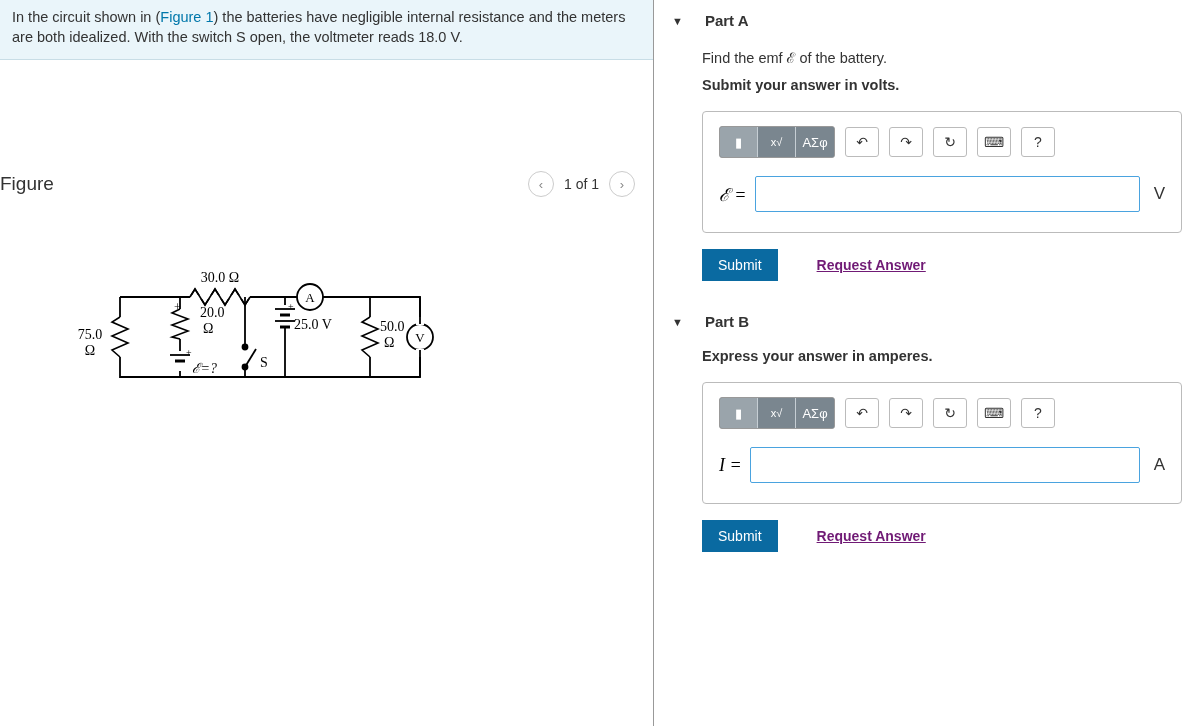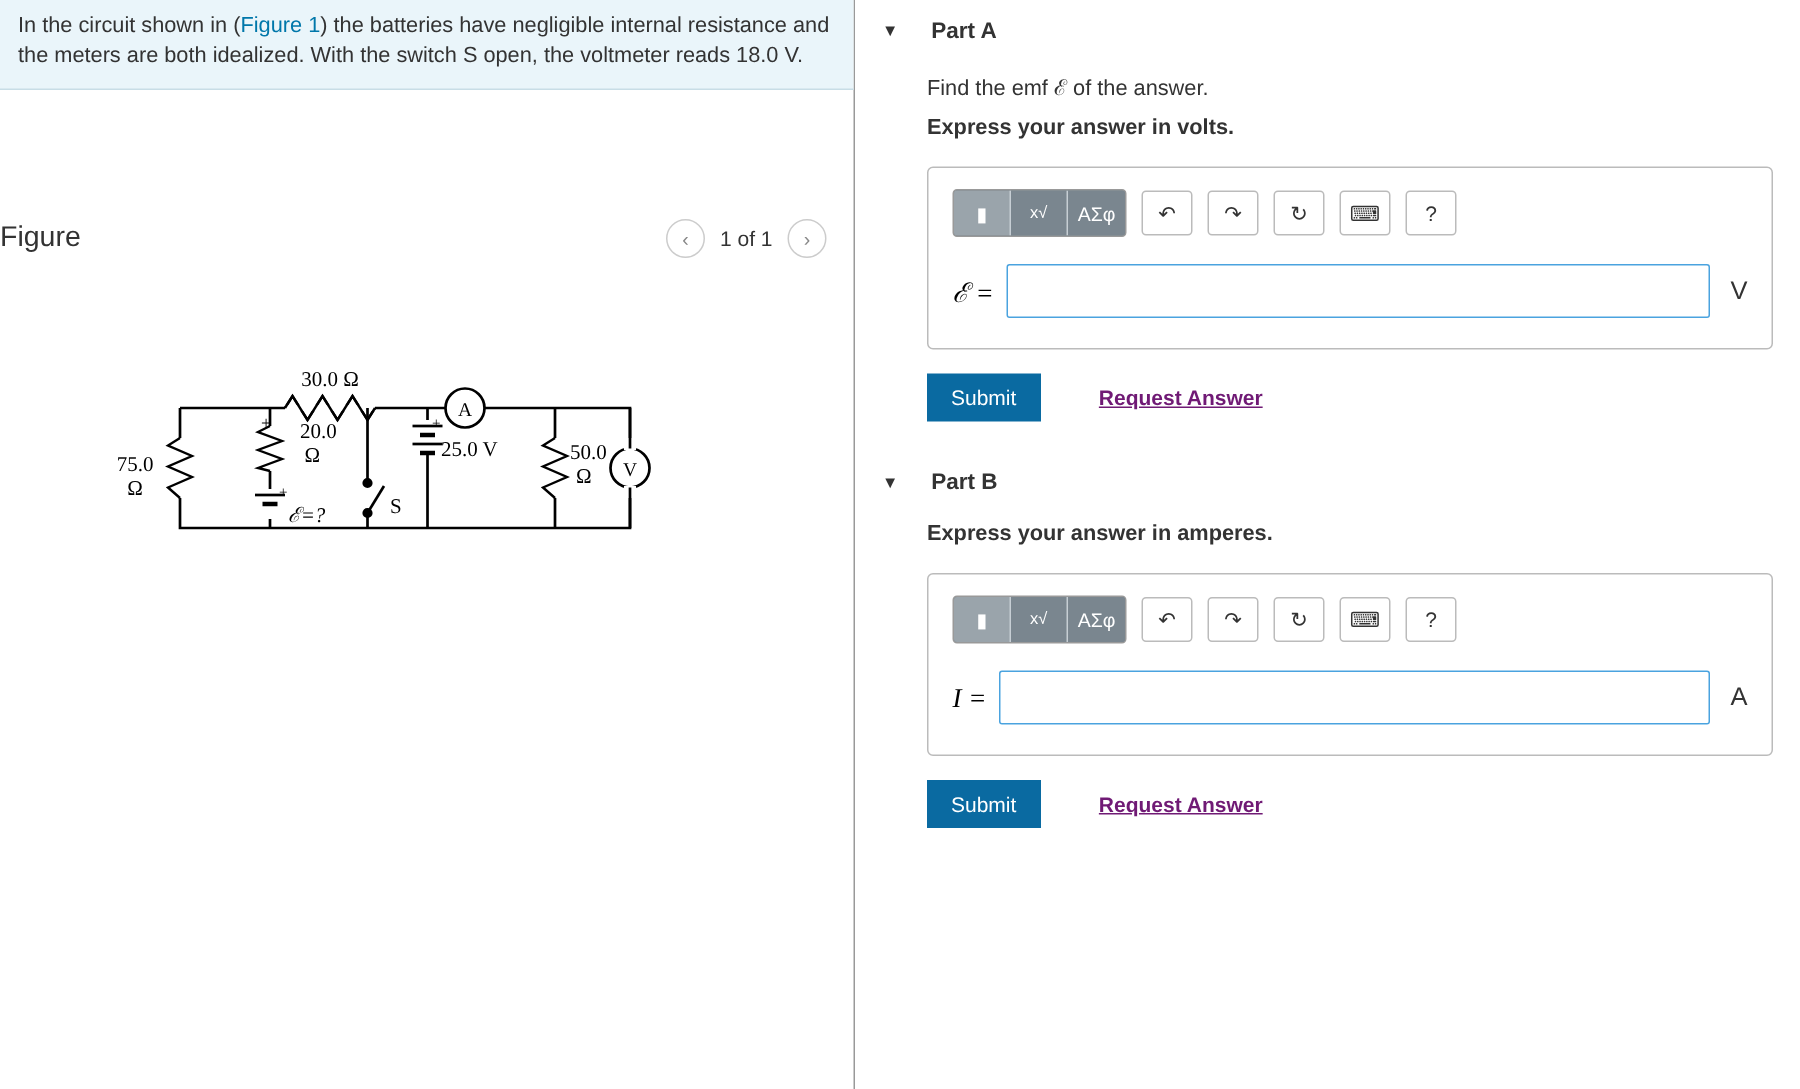--- a/index.html
+++ b/index.html
@@ -1,20 +1,20 @@
 <!DOCTYPE html>
 <html><head>
 <meta charset="utf-8">
 <style>
 * { margin:0; padding:0; box-sizing:border-box; font-family:Arial,Helvetica,sans-serif; }
 body { background:#fff; width:1200px; height:726px; display:flex; }
-.left { width:570px; border-right:1px solid #999; padding:0; display:flex; flex-direction:column; }
+.left { width:654px; border-right:1px solid #999; padding:0; display:flex; flex-direction:column; }
 .prob { background:#eaf5fa; border-bottom:1px solid #c8dde6; padding:8px 12px 12px; color:#333; font-size:14.5px; line-height:1.35; }
 .prob a { color:#0077aa; text-decoration:none; }
-.fig-area { flex:1; padding-top:86px; }
+.fig-area { flex:1; padding-top:111px; }
 .fig-hdr { display:flex; align-items:center; justify-content:space-between; padding:0 18px 10px 0; }
 .fig-title { font-size:19px; color:#333; }
 .pager { display:flex; align-items:center; gap:10px; font-size:14px; color:#333; }
 .pgbtn { width:26px; height:26px; border:1px solid #ccc; border-radius:50%; background:#fff; display:flex; align-items:center; justify-content:center; color:#888; cursor:pointer; font-size:13px; }
 .diagram { width:420px; height:140px; margin:60px 0 0 60px; position:relative; }
 .right { flex:1; padding:12px 18px; }
 .part { margin-bottom:32px; }
 .part-hdr { display:flex; align-items:center; gap:10px; margin-bottom:18px; }
 .caret { font-size:11px; color:#333; }
 .part-title { font-size:15px; font-weight:bold; color:#333;margin-left:12px; }
@@ -124,22 +124,22 @@
 </div>
 
 <div class="right">
 
   <div class="part">
     <div class="part-hdr">
       <span class="caret">▼</span>
       <span class="part-title">Part A</span>
     </div>
     <div class="part-body">
-      <div class="q">Find the emf ℰ of the answer.</div>
-      <div class="instr">Express your answer in volts.</div>
+      <div class="q">Find the emf ℰ of the battery.</div>
+      <div class="instr">Submit your answer in volts.</div>
       <div class="ansbox">
         <div class="toolbar">
           <div class="tbgrp">
             <button class="tg">▮</button>
             <button class="tg" style="font-size:11px">x√</button>
             <button class="tg">ΑΣφ</button>
           </div>
           <button class="tb">↶</button>
           <button class="tb">↷</button>
           <button class="tb">↻</button>

